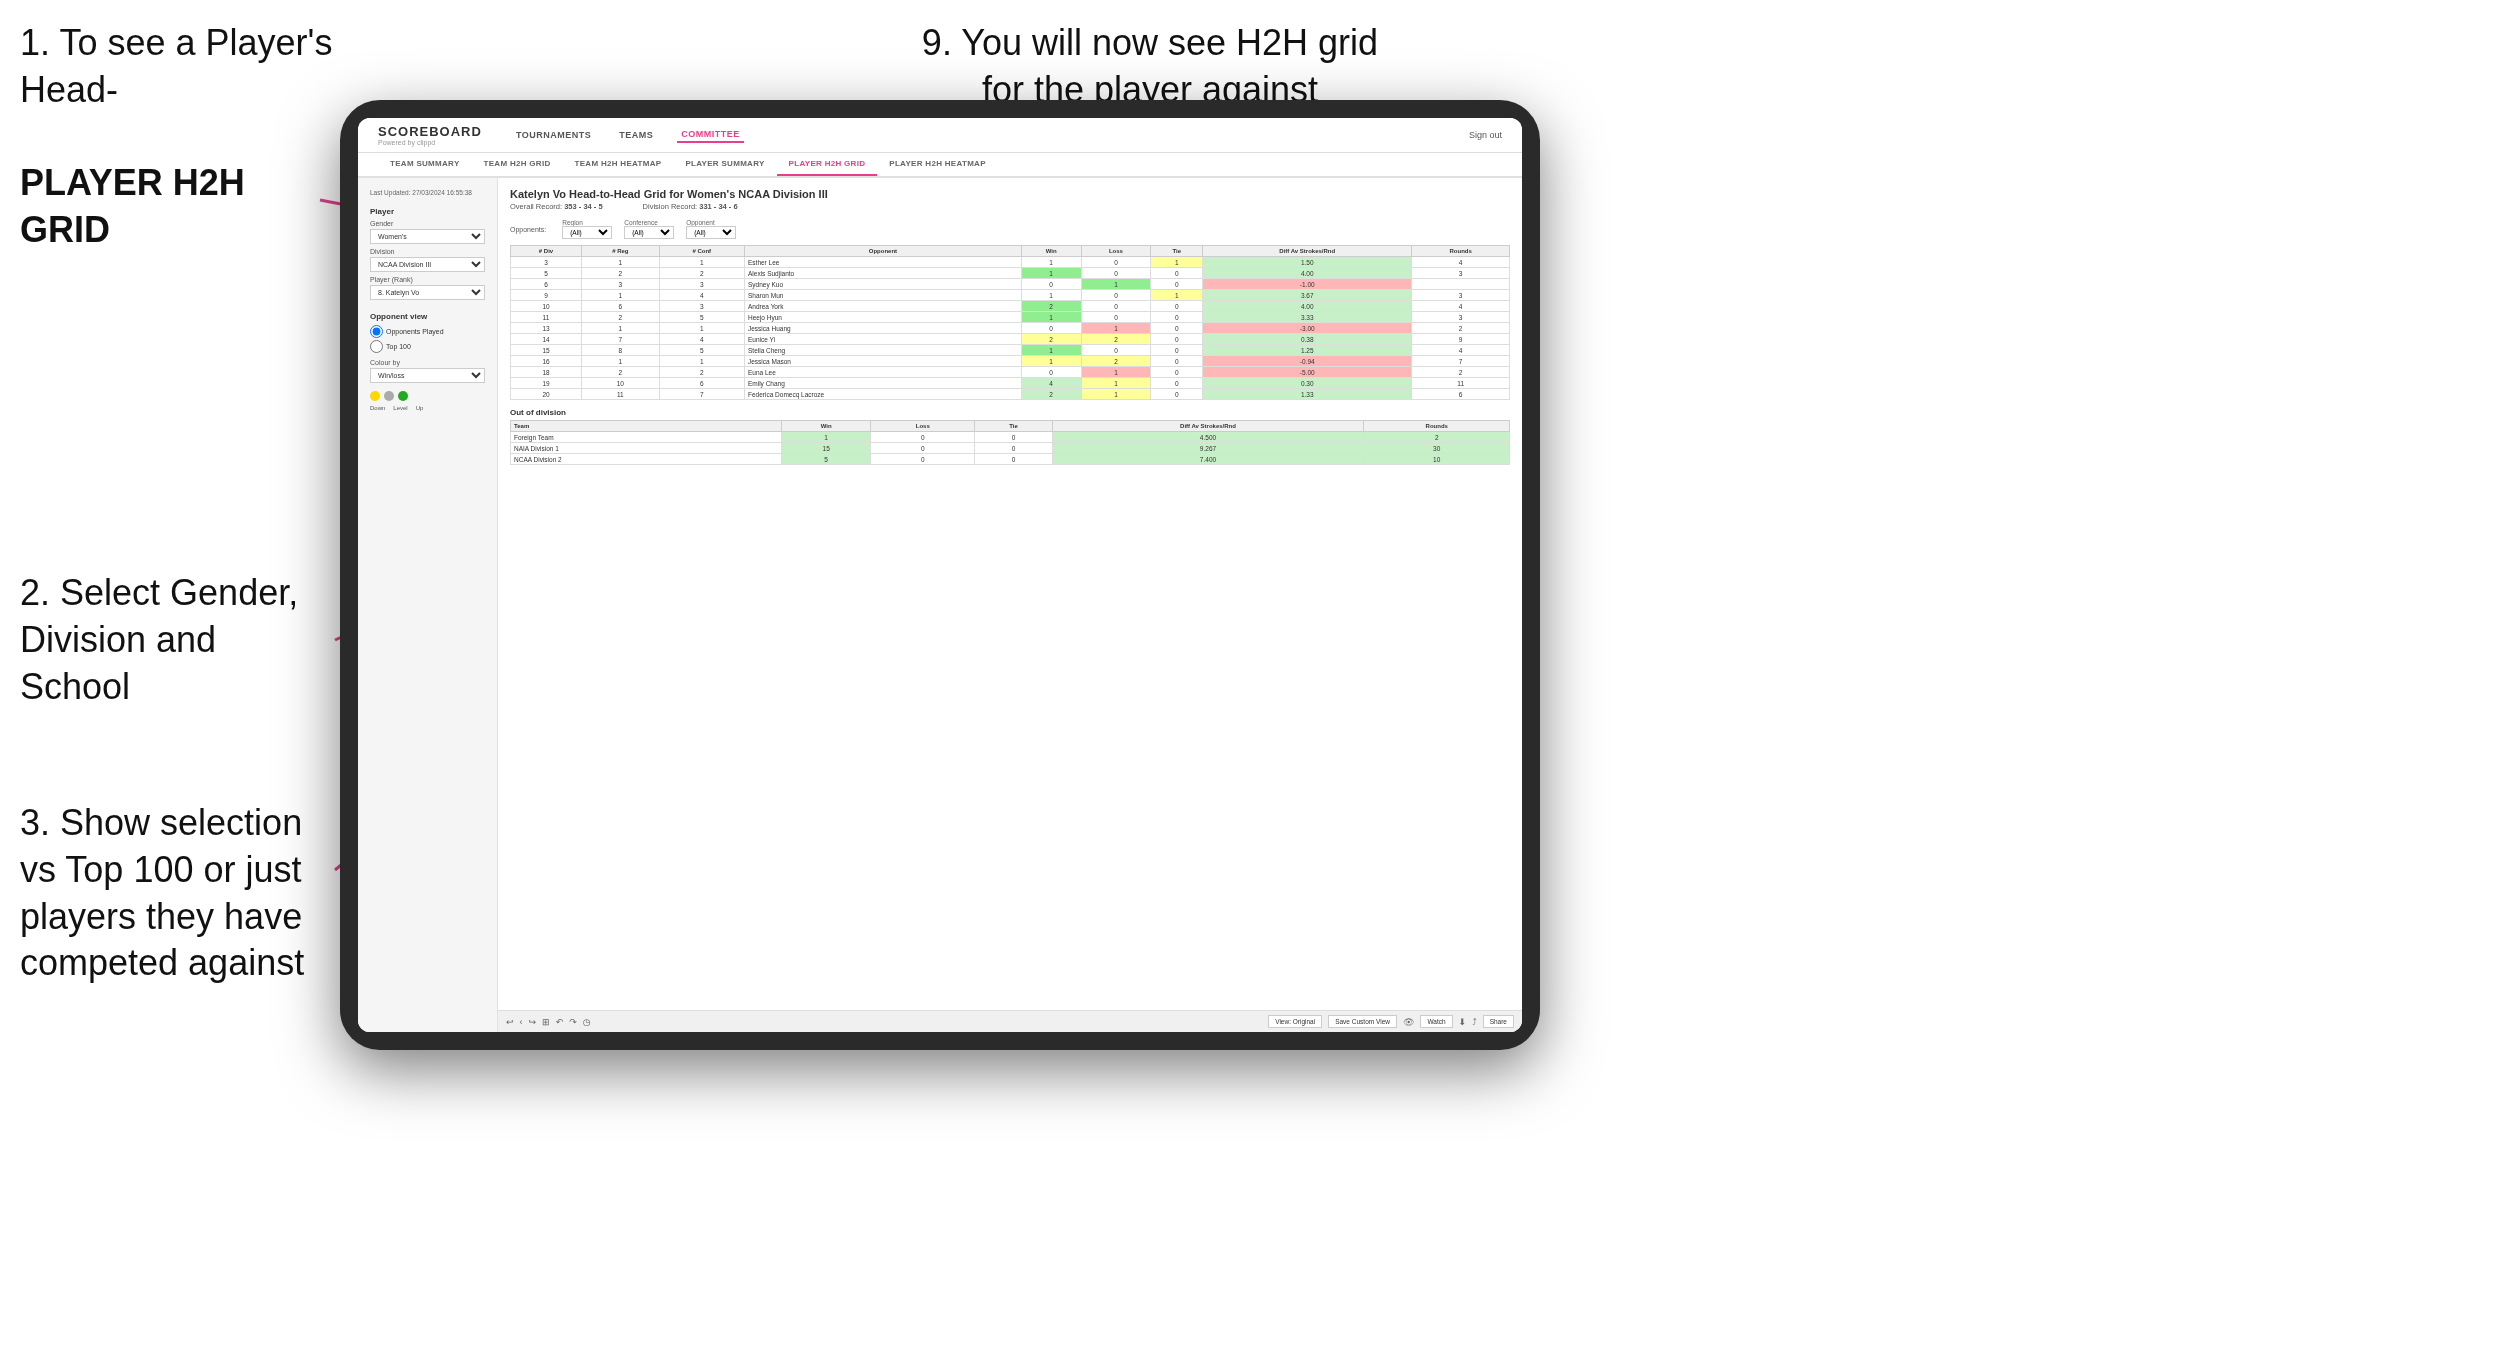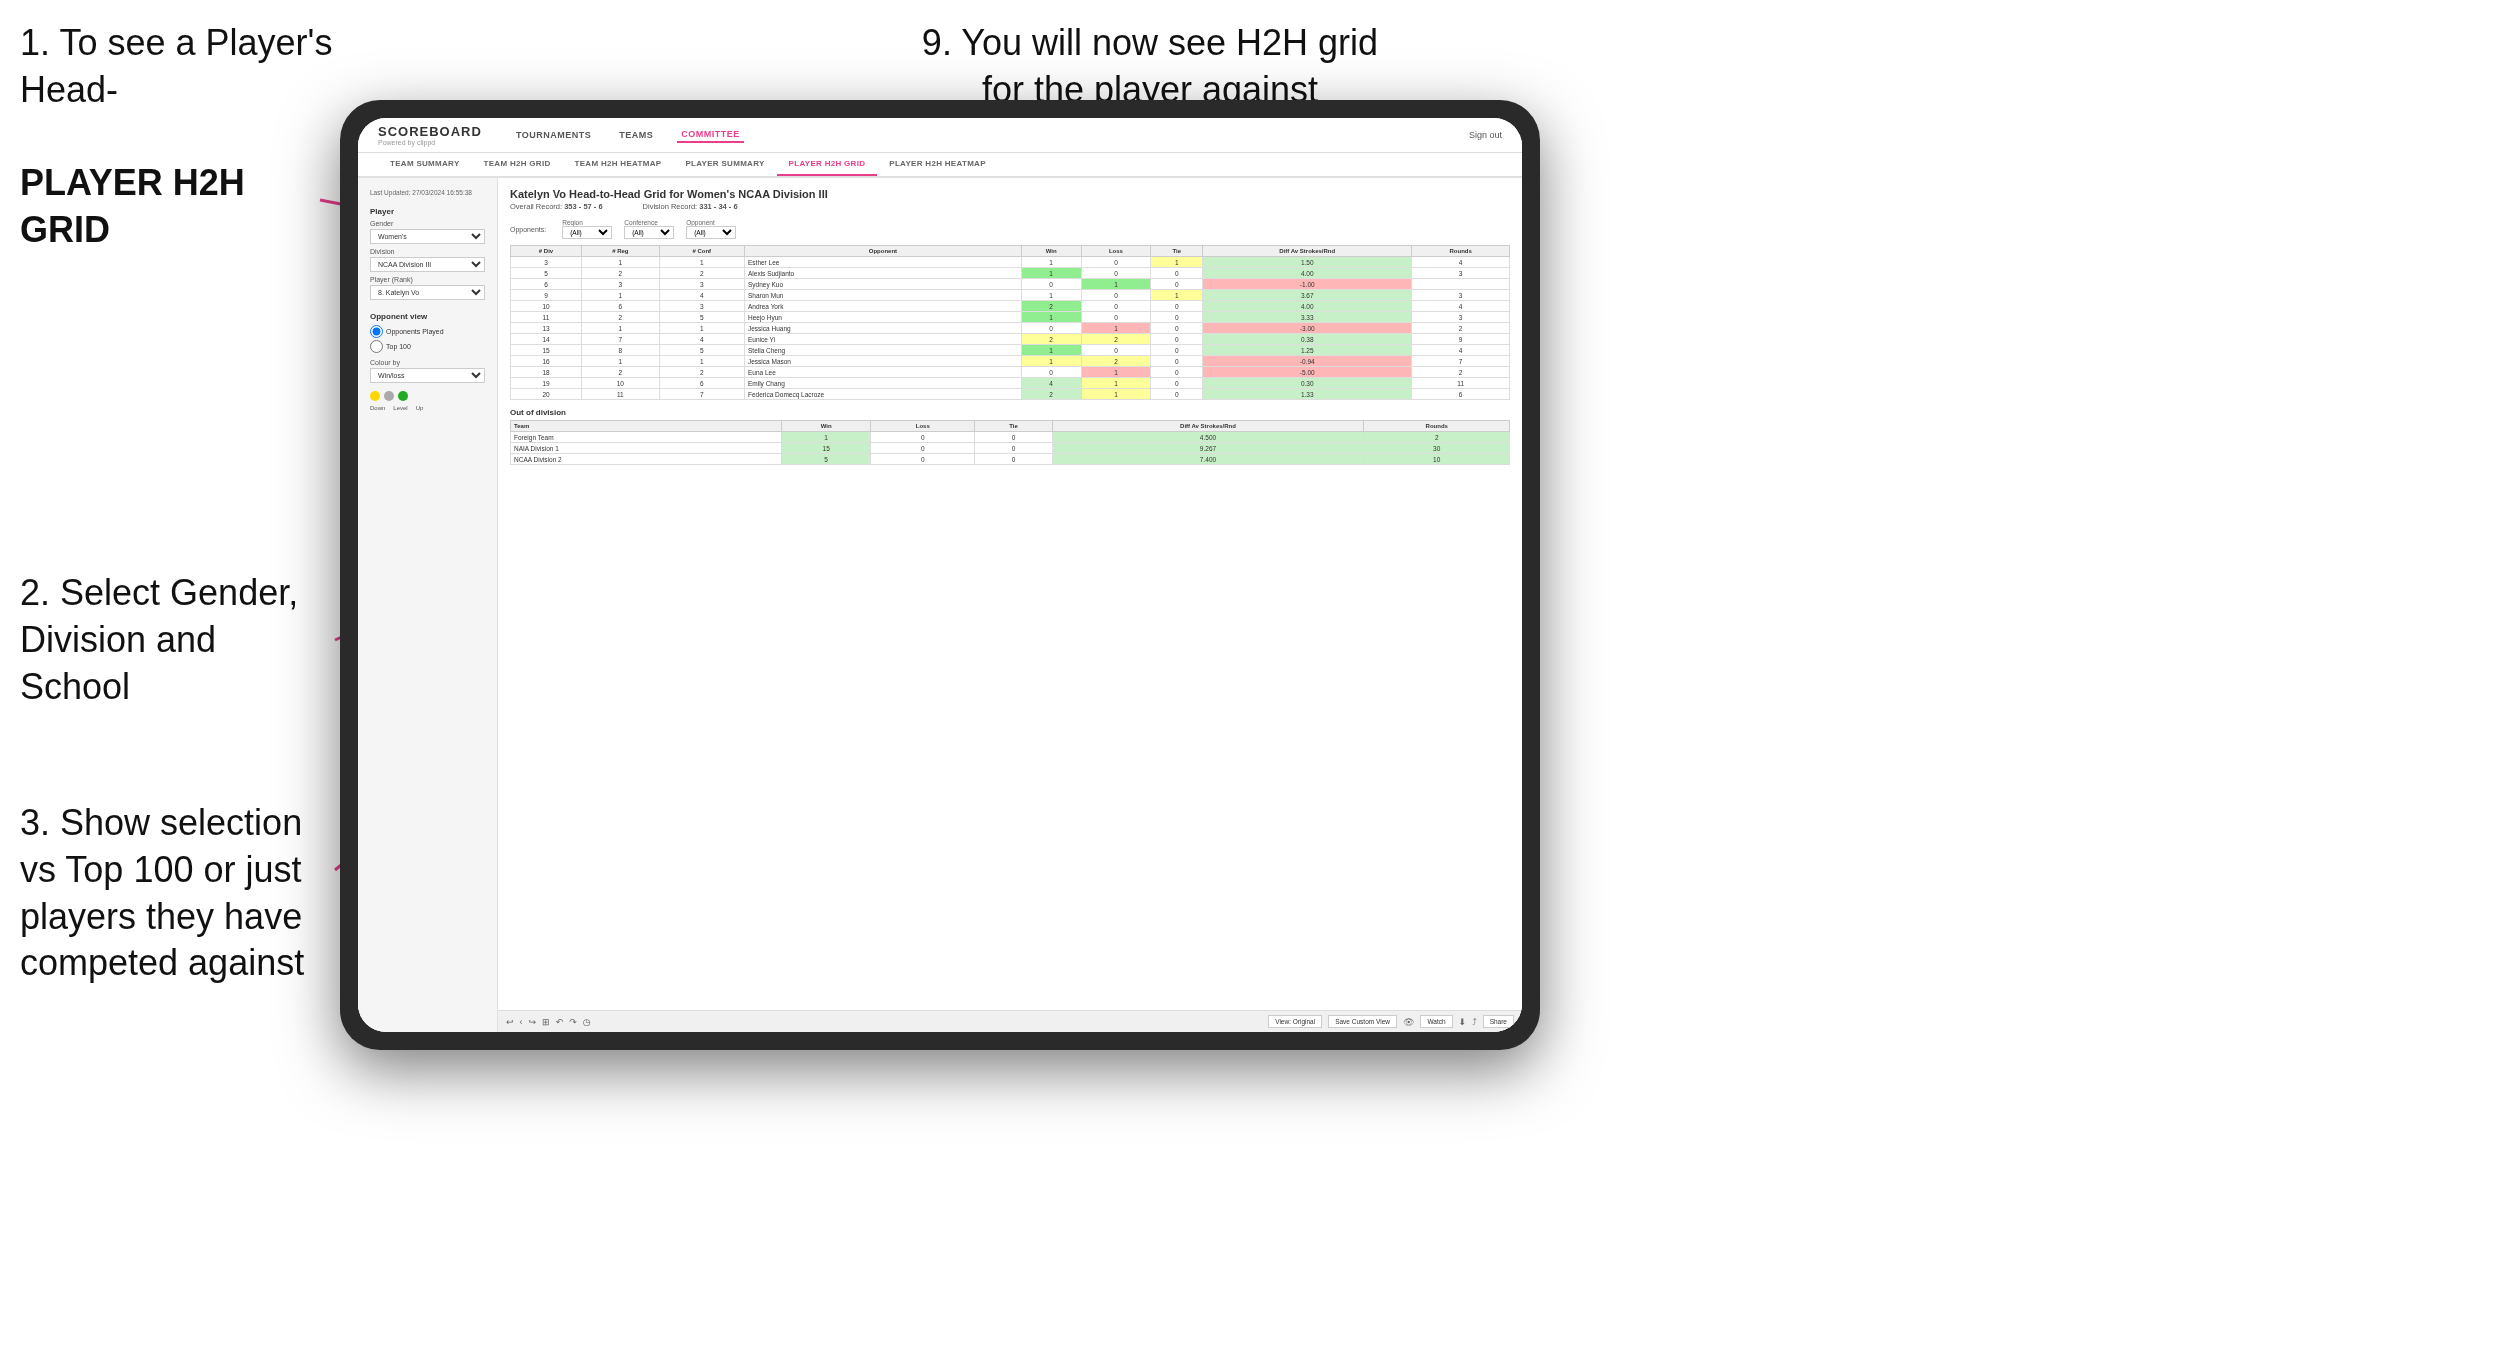--- a/index.html
+++ b/index.html
@@ -62,21 +62,21 @@
       height: 950px;
       background: #2a2a2a;
       border-radius: 40px;
       box-shadow: 0 20px 60px rgba(0,0,0,0.5);
       padding: 18px;
     }
     .tablet-screen {
       width: 100%;
       height: 100%;
       background: #ffffff;
-      border-radius: 28px;
+      border-radius: 12px;
       overflow: hidden;
       display: flex;
       flex-direction: column;
     }
 
     
     .nav-bar {
       background: #ffffff;
       border-bottom: 1px solid #ddd;
       padding: 6px 20px;
@@ -457,21 +457,21 @@
         </div>
       </div>
 
       <div style="flex:1; display:flex; flex-direction:column; overflow:hidden;">
         <div class="content-area">
 
           <div class="content-title">Katelyn Vo Head-to-Head Grid for Women's NCAA Division III</div>
 
           <div class="content-records">
             <span>
-              <span>Overall Record:</span>&nbsp;<strong>353 - 57 - 6</strong>
+              <span>Overall Record:</span>&nbsp;<strong>353 - 34 - 5</strong>
             </span>
             <span>
               <span>Division Record:</span>&nbsp;<strong>331 - 34 - 6</strong>
             </span>
           </div>
 
           <div class="filter-row">
             <span class="opponents-label">Opponents:</span>
             <div class="filter-group">
               <span class="filter-col-label">Region</span>

